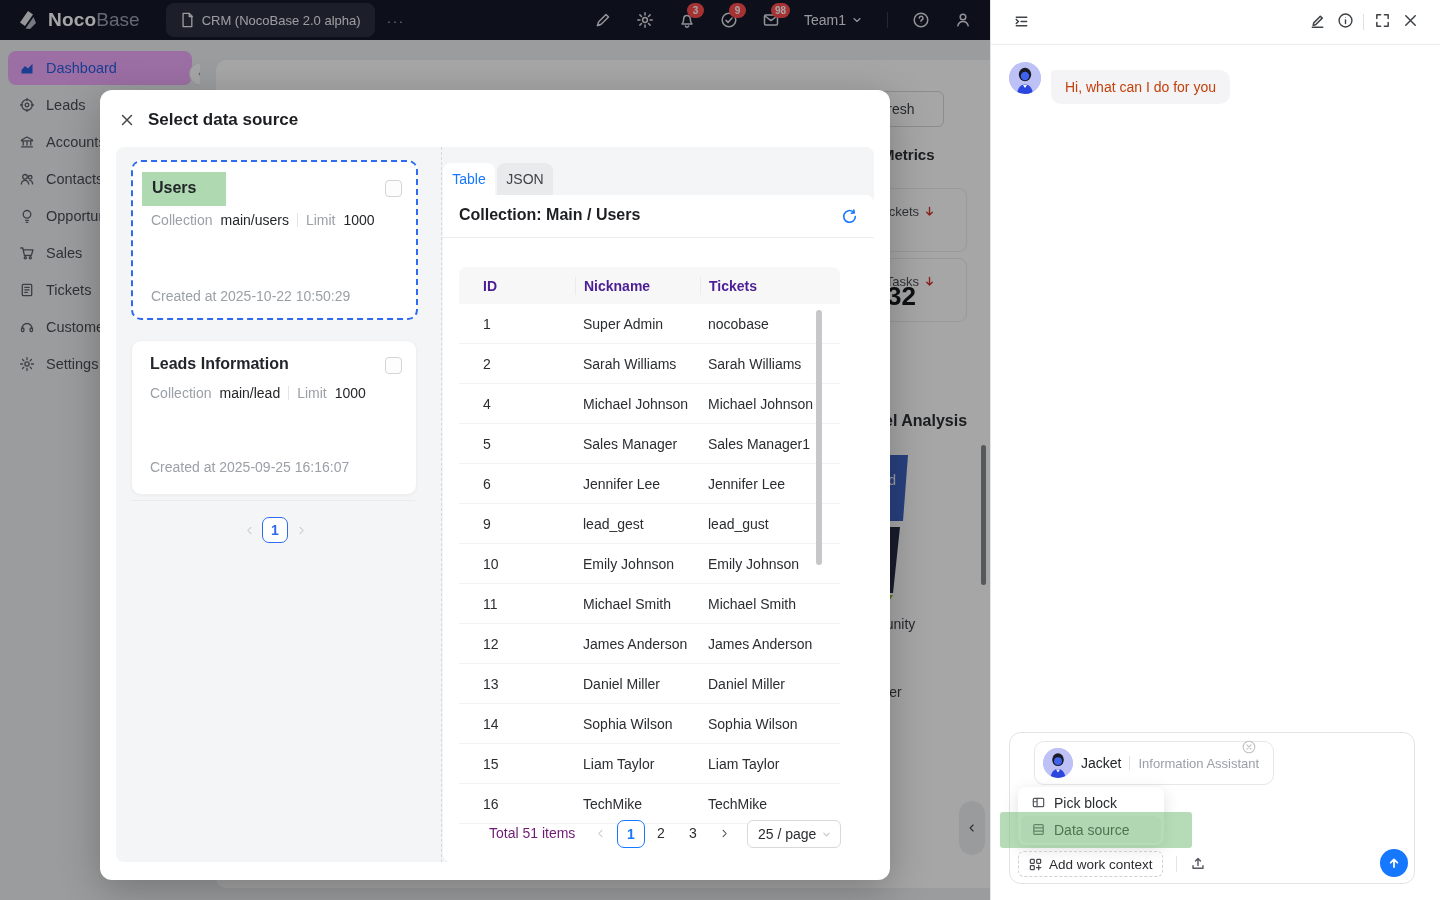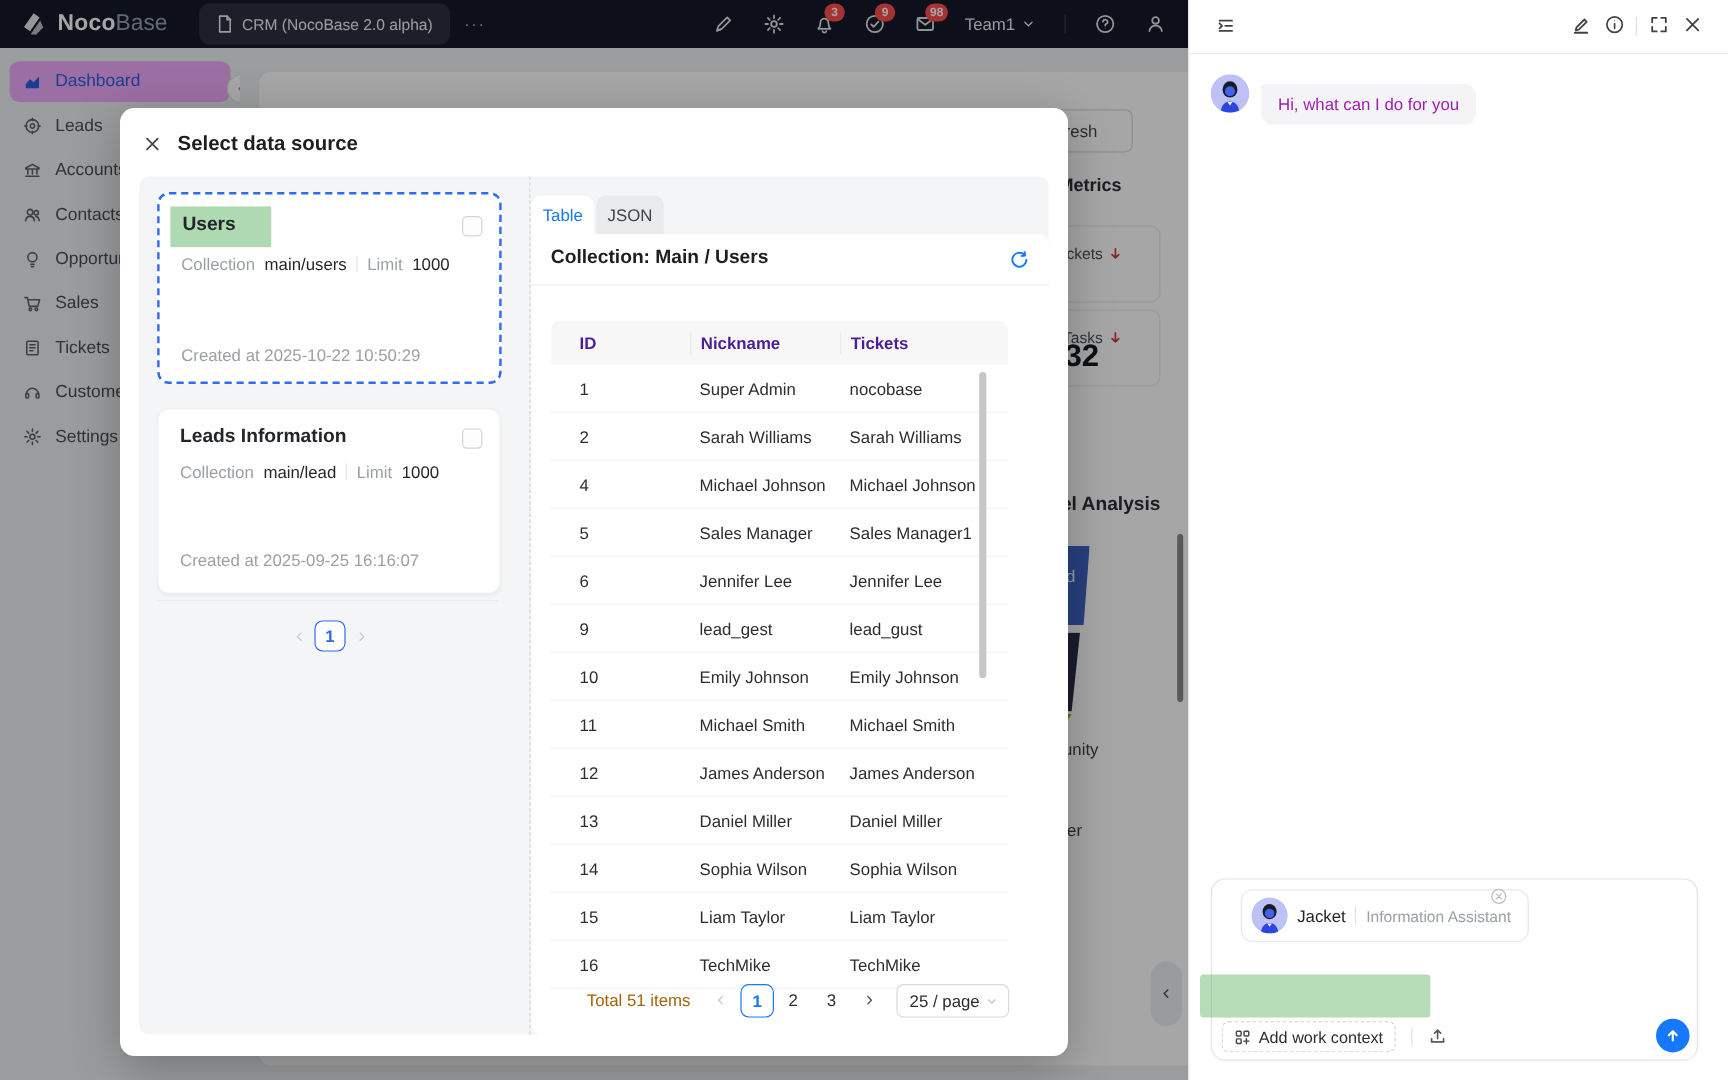--- a/index.html
+++ b/index.html
@@ -91,34 +91,34 @@
   .tbl{position:absolute;left:16px;top:72px;width:381px;}
   .thead{display:flex;height:37px;background:#f7f7f8;border-radius:8px 8px 0 0;align-items:center;font-weight:bold;color:#4c1d95;}
   .trow{display:flex;height:39px;align-items:center;border-bottom:1px solid #f2f2f4;color:#2b2d31;}
   .tc{box-sizing:border-box;}
   .tc1{width:116px;padding-left:24px;}
   .tc2{width:125px;padding-left:8px;}
   .tc3{width:140px;padding-left:8px;}
   .thead .tc2,.thead .tc3{border-left:1px solid #ebebed;height:18px;display:flex;align-items:center;}
   .tbl-scroll{position:absolute;left:373px;top:115px;width:6px;height:255px;background:#c7c7c9;border-radius:3px;}
   .tpag{position:absolute;left:0;top:625px;width:431px;height:28px;}
-  .tpag-total{position:absolute;left:46px;top:5px;color:#a16207;}
+  .tpag-total{position:absolute;left:46px;top:5px;color:#701a75;}
   .tpag-num{position:absolute;top:5px;color:#2b2d31;font-size:14px;}
   .tpag-box{position:absolute;left:174px;top:0;}
   .sel{position:absolute;left:304px;top:0;width:94px;height:28px;border:1px solid #d9d9db;border-radius:6px;background:#fff;
        box-sizing:border-box;display:flex;align-items:center;justify-content:space-between;padding:0 8px 0 10px;color:#2b2d31;}
   .sel .chev{color:#c3c3c7;}
 
   
   .chat{left:990px;top:0;width:450px;height:900px;background:#fff;border-left:1px solid #e4e5e8;box-sizing:border-box;z-index:30;}
   .chat-head-ic{position:absolute;color:#3f4247;}
   .chat-div{position:absolute;left:0;top:44px;width:450px;height:1px;background:#ececee;}
   .avatar{border-radius:50%;overflow:hidden;background:#bdc1f6;}
   .bubble{position:absolute;left:60px;top:70px;background:#f4f4f6;border-radius:3px 10px 10px 10px;padding:9px 14px;
-          font-size:14px;color:#a21caf;}
+          font-size:14px;color:#c2410c;}
   .input-card{position:absolute;left:18px;top:732px;width:406px;height:152px;border:1px solid #e3e4e8;border-radius:12px;
               box-sizing:border-box;background:#fff;}
   .agent-chip{position:absolute;left:24px;top:8px;width:240px;height:44px;border:1px solid #e7e7ea;border-radius:10px;
               box-sizing:border-box;display:flex;align-items:center;gap:8px;padding:0 8px;}
   .agent-name{font-size:14px;color:#222428;}
   .agent-sep{width:1px;height:14px;background:#e2e2e4;}
   .agent-role{font-size:13px;color:#9aa0a6;}
   .chip-remove{position:absolute;left:232px;top:7px;color:#bfbfc4;}
   .dropdown{position:absolute;left:8px;top:54px;width:146px;height:58px;background:#fff;border-radius:8px;
             box-shadow:0 4px 16px rgba(0,0,0,0.13);padding:2px 0;box-sizing:border-box;}
@@ -555,20 +555,36 @@
         <span class="agent-sep"></span>
         <span class="agent-role">Information Assistant</span>
       </div>
       <span class="chip-remove">
         <svg class="ic" width="14" height="14" viewBox="0 0 14 14" style="stroke-width:1.1">
             <circle cx="7" cy="7" r="5.8"></circle>
             <path d="M4.9 4.9l4.2 4.2M9.1 4.9L4.9 9.1"></path>
           </svg>
       </span>
 
+      <div class="dropdown">
+        <div class="dd-item">
+          <svg class="ic di" width="15" height="15" viewBox="0 0 16 16" style="stroke-width:1.3">
+              <rect x="2.5" y="3.5" width="11" height="9" rx="1"></rect>
+              <path d="M6.5 3.5v9M2.5 7.2h4"></path>
+            </svg>
+          <span>Pick block</span>
+        </div>
+        <div class="dd-item hover">
+          <svg class="ic di" width="15" height="15" viewBox="0 0 16 16" style="stroke-width:1.3">
+              <rect x="3" y="2.8" width="10" height="10.4" rx="1"></rect>
+              <path d="M3 6.2h10M3 9.7h10"></path>
+            </svg>
+          <span>Data source</span>
+        </div>
+      </div>
 
       <div class="add-ctx">
         <svg class="ic" width="15" height="15" viewBox="0 0 16 16" style="stroke-width:1.3;color:#45474c">
             <rect x="2.5" y="2.5" width="4.2" height="4.2" rx="0.8"></rect>
             <rect x="2.5" y="9.3" width="4.2" height="4.2" rx="0.8"></rect>
             <rect x="9.3" y="2.5" width="4.2" height="4.2" rx="0.8"></rect>
             <path d="M11.4 9v4.6M9.1 11.3h4.6"></path>
           </svg>
         <span>Add work context</span>
       </div>

